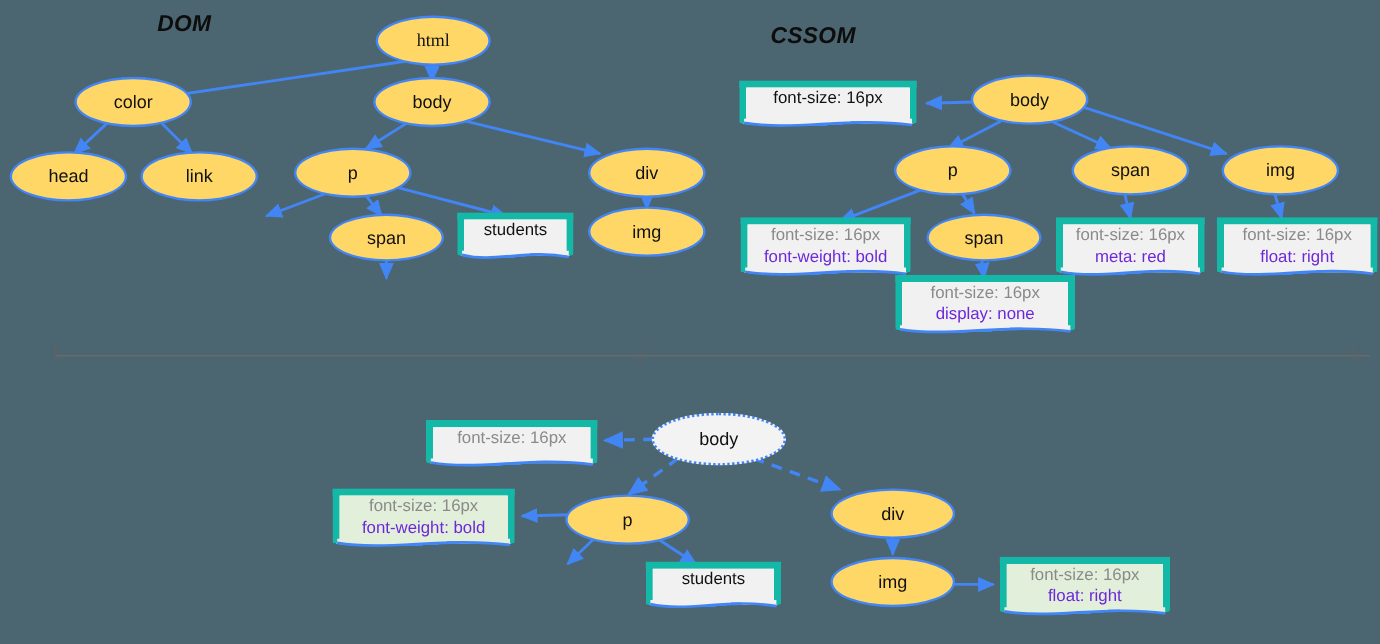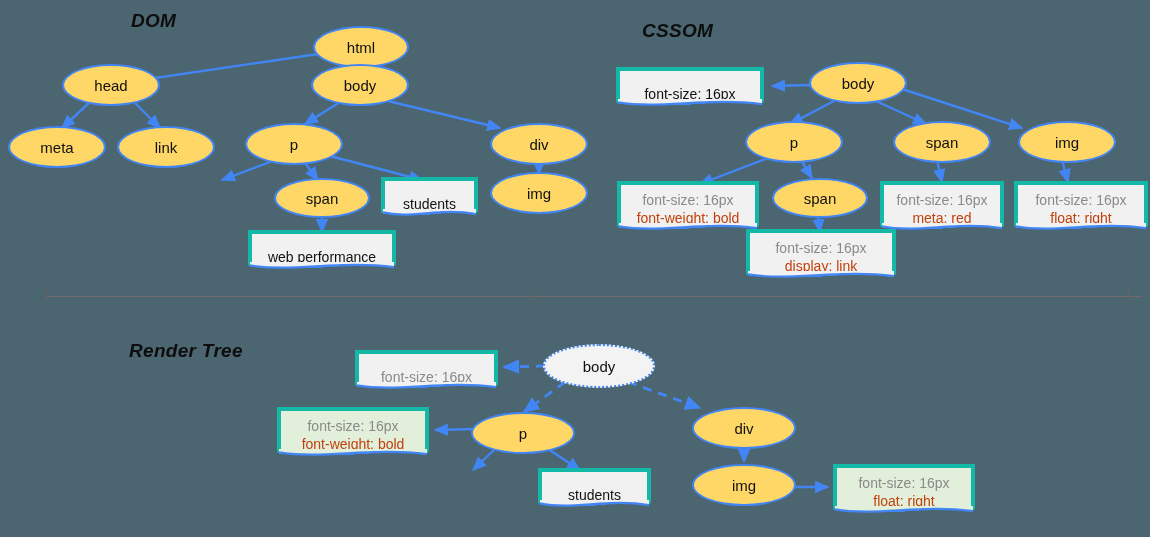--- a/index.html
+++ b/index.html
@@ -38,27 +38,27 @@
   .node.ghost{
     background:#f3f3f3;
     border:2px dotted #4285f4;
   }
 
   
   .box{
     position:absolute;
     box-sizing:border-box;
     background:#f1f1f1;
-    border:4px solid #14b8a6;
+    border:6px solid #14b8a6;
     color:#111;
     font-size:14px;
     display:flex;
     flex-direction:column;
     align-items:center;
-    justify-content:flex-end;
+    justify-content:flex-start;
     line-height:1.25;
     white-space:nowrap;
     
     border-bottom-left-radius:2px;
     border-bottom-right-radius:2px;
   }
   .box::after{
     content:"";
     position:absolute;
     left:-2px;right:-2px;bottom:-6px;
@@ -66,21 +66,21 @@
     background:
       radial-gradient(ellipse 60% 100% at 30% -20%, transparent 60%, #4285f4 61%, #4285f4 72%, transparent 73%);
     pointer-events:none;
   }
   .box .wave{
     position:absolute;left:-2px;bottom:-9px;width:calc(100% + 4px);height:12px;
     overflow:visible;
   }
   .box.green{background:#e2efda;}
   .box .l1{color:#8a8a8a;}
-  .box .l2{color:#c2410c;}
+  .box .l2{color:#6d28d9;}
   .box .solo-dark{color:#111;}
   .box .solo-gray{color:#8a8a8a;}
 
   .divider{
     position:absolute;
     left:46px;right:8px;top:296px;height:0;
     border-top:1px solid #7a6a66;
     opacity:.85;
   }
   .divider-tick{
@@ -131,38 +131,37 @@
       <path d="M474,429 L435,430"></path>
       <path d="M495,449 L473,470"></path>
       <path d="M548,449 L580,470"></path>
       <path d="M744,448 L744,462"></path>
       <path d="M794,487 L828,487"></path>
     </g>
   </svg>
 
   <div class="section-title" style="left:131px;top:10px;">DOM</div>
   <div class="section-title" style="left:642px;top:20px;">CSSOM</div>
-  <div class="section-title" style="left:129px;top:340px;">Render Tree</div>
 
   <div class="divider"></div>
   <div class="divider-tick" style="left:46px;top:286px;"></div>
   <div class="divider-tick" style="left:533px;top:290px;"></div>
   <div class="divider-tick" style="left:1128px;top:288px;"></div>
 
-  <div class="node" style="left:313px;top:26px;width:96px;height:42px;">
+  <div class="node" style="left:313px;top:13px;width:96px;height:42px;font-family:Liberation Serif, serif;">
       <span>html</span>
     </div>
   <div class="node" style="left:62px;top:64px;width:98px;height:42px;">
-      <span>head</span>
+      <span>color</span>
     </div>
   <div class="node" style="left:311px;top:64px;width:98px;height:42px;">
       <span>body</span>
     </div>
   <div class="node" style="left:8px;top:126px;width:98px;height:42px;">
-      <span>meta</span>
+      <span>head</span>
     </div>
   <div class="node" style="left:117px;top:126px;width:98px;height:42px;">
       <span>link</span>
     </div>
   <div class="node" style="left:245px;top:123px;width:98px;height:42px;">
       <span>p</span>
     </div>
   <div class="node" style="left:490px;top:123px;width:98px;height:42px;">
       <span>div</span>
     </div>
@@ -173,27 +172,20 @@
       <span>img</span>
     </div>
 
   <div class="box" style="left: 381px; top: 177px; width: 97px; height: 36px; border-bottom: none;">
     <span class="solo-dark">students</span>
   <svg class="wave" viewBox="0 0 101 14" preserveAspectRatio="none" width="101" height="14" style="left: -2px; bottom: -8px;">
         <path d="M0,0 L0,4 C30.299999999999997,12 62.62,-2 101,6 L101,0 Z" fill="rgb(241, 241, 241)"></path>
         <path d="M0,4 C30.299999999999997,12 62.62,-2 101,6" fill="none" stroke="#4285f4" stroke-width="2.6"></path>
       </svg>
     </div>
-  <div class="box" style="left: 248px; top: 230px; width: 148px; height: 36px; border-bottom: none;">
-    <span class="solo-dark">web performance</span>
-  <svg class="wave" viewBox="0 0 152 14" preserveAspectRatio="none" width="152" height="14" style="left: -2px; bottom: -8px;">
-        <path d="M0,0 L0,4 C45.6,12 94.24,-2 152,6 L152,0 Z" fill="rgb(241, 241, 241)"></path>
-        <path d="M0,4 C45.6,12 94.24,-2 152,6" fill="none" stroke="#4285f4" stroke-width="2.6"></path>
-      </svg>
-    </div>
 
   <div class="node" style="left:809px;top:62px;width:98px;height:42px;">
       <span>body</span>
     </div>
   <div class="node" style="left:745px;top:121px;width:98px;height:42px;">
       <span>p</span>
     </div>
   <div class="node" style="left:893px;top:121px;width:98px;height:42px;">
       <span>span</span>
     </div>
@@ -214,21 +206,21 @@
   <div class="box" style="left: 617px; top: 181px; width: 142px; height: 46px; border-bottom: none;">
     <span class="l1">font-size: 16px</span>
     <span class="l2">font-weight: bold</span>
   <svg class="wave" viewBox="0 0 146 14" preserveAspectRatio="none" width="146" height="14" style="left: -2px; bottom: -8px;">
         <path d="M0,0 L0,4 C43.8,12 90.52,-2 146,6 L146,0 Z" fill="rgb(241, 241, 241)"></path>
         <path d="M0,4 C43.8,12 90.52,-2 146,6" fill="none" stroke="#4285f4" stroke-width="2.6"></path>
       </svg>
     </div>
   <div class="box" style="left: 746px; top: 229px; width: 150px; height: 46px; border-bottom: none;">
     <span class="l1">font-size: 16px</span>
-    <span class="l2">display: link</span>
+    <span class="l2">display: none</span>
   <svg class="wave" viewBox="0 0 154 14" preserveAspectRatio="none" width="154" height="14" style="left: -2px; bottom: -8px;">
         <path d="M0,0 L0,4 C46.199999999999996,12 95.48,-2 154,6 L154,0 Z" fill="rgb(241, 241, 241)"></path>
         <path d="M0,4 C46.199999999999996,12 95.48,-2 154,6" fill="none" stroke="#4285f4" stroke-width="2.6"></path>
       </svg>
     </div>
   <div class="box" style="left: 880px; top: 181px; width: 124px; height: 46px; border-bottom: none;">
     <span class="l1">font-size: 16px</span>
     <span class="l2">meta: red</span>
   <svg class="wave" viewBox="0 0 128 14" preserveAspectRatio="none" width="128" height="14" style="left: -2px; bottom: -8px;">
         <path d="M0,0 L0,4 C38.4,12 79.36,-2 128,6 L128,0 Z" fill="rgb(241, 241, 241)"></path>

